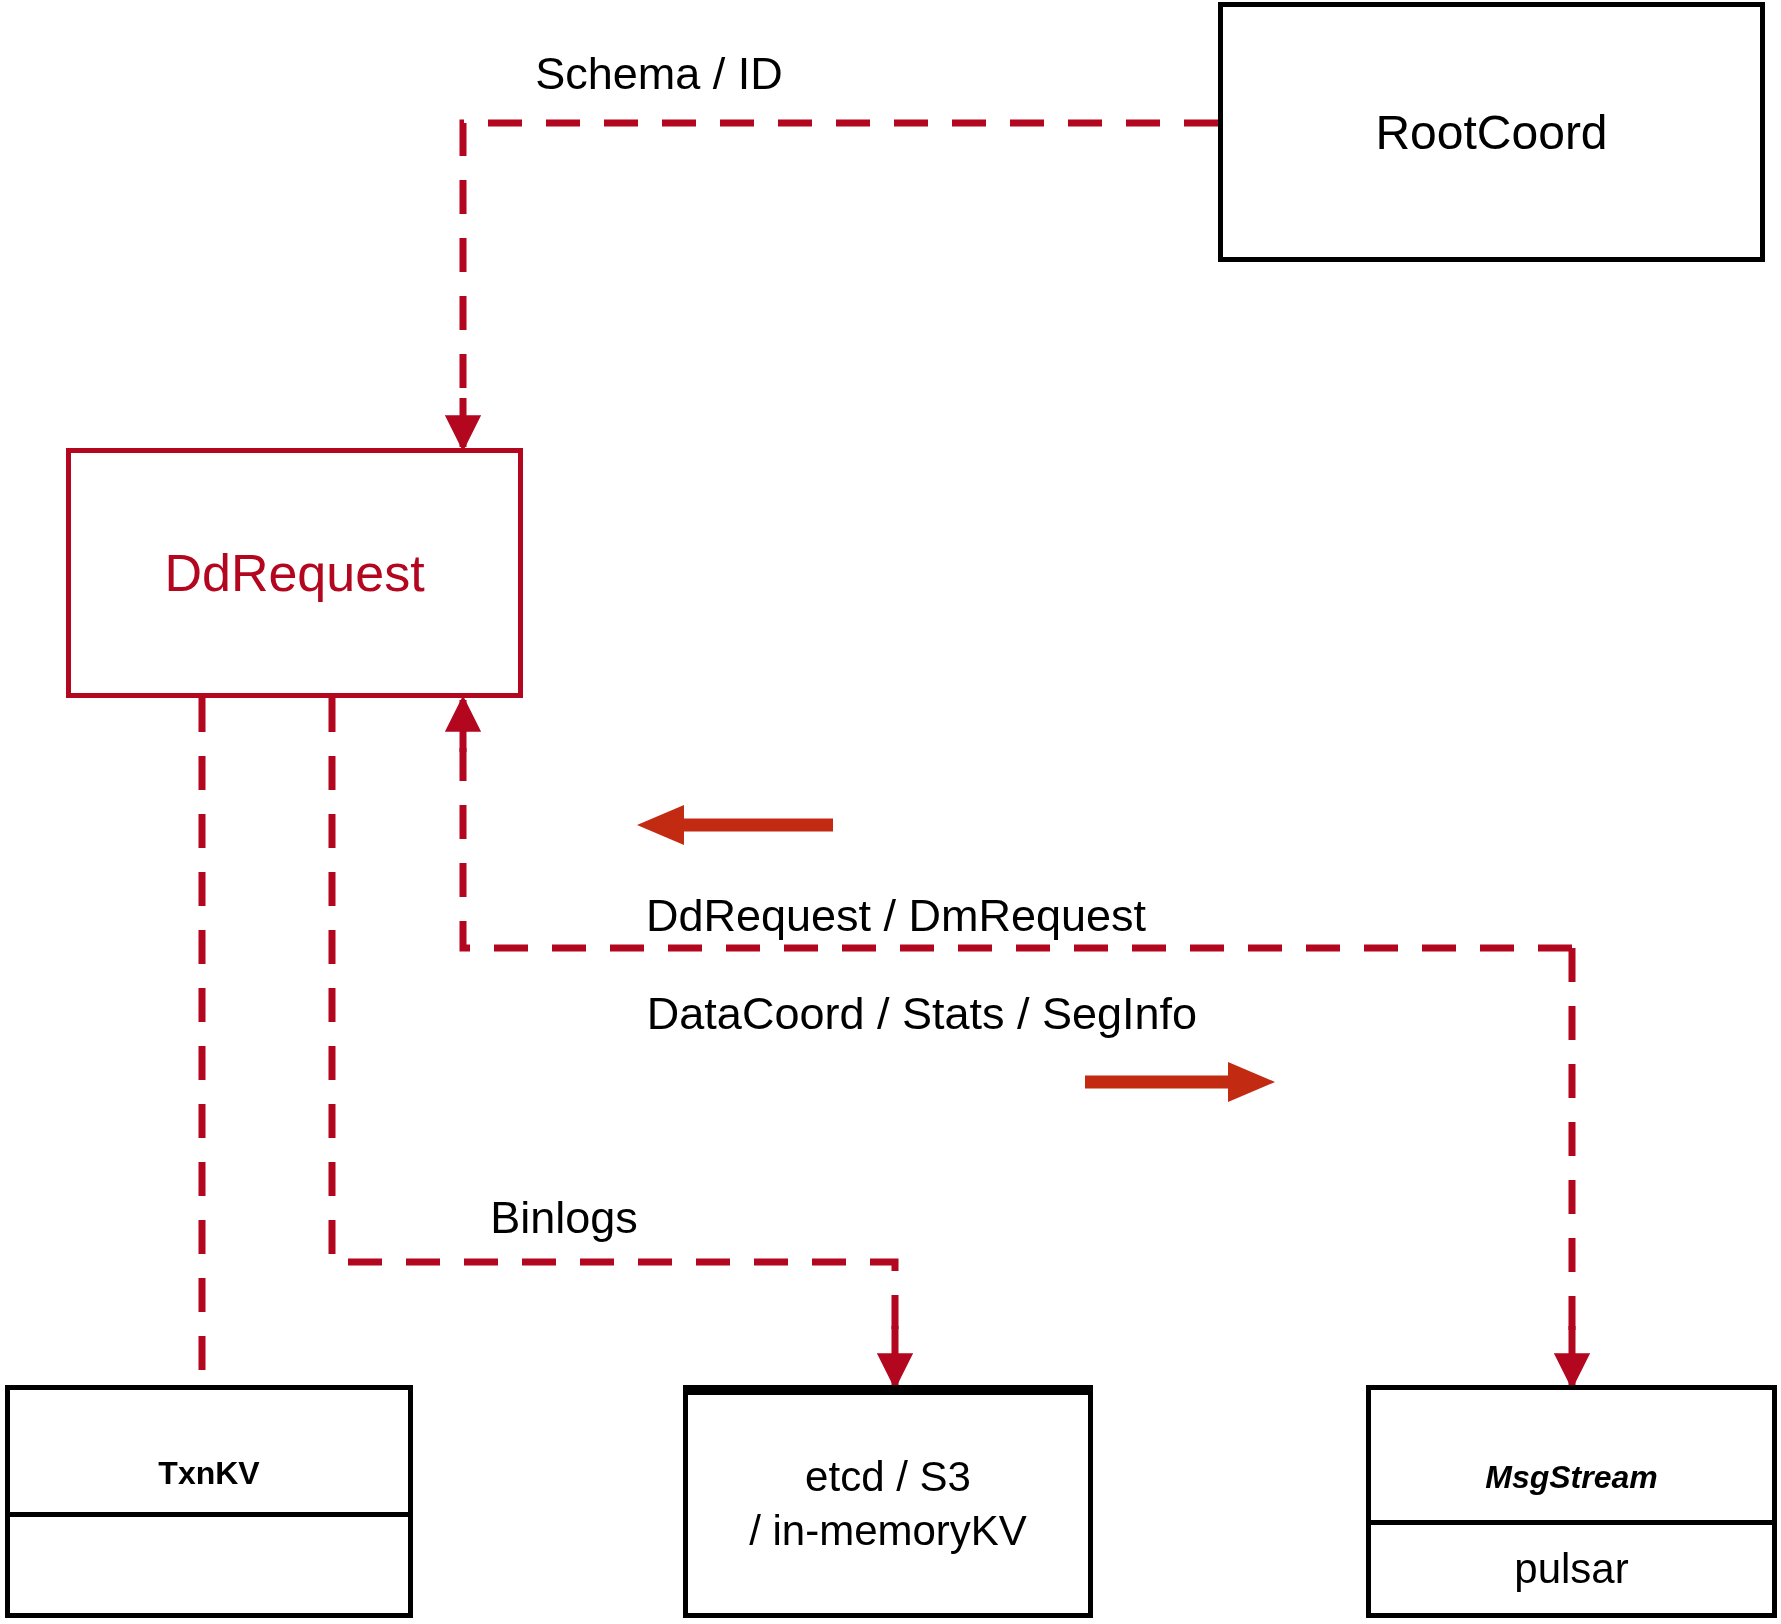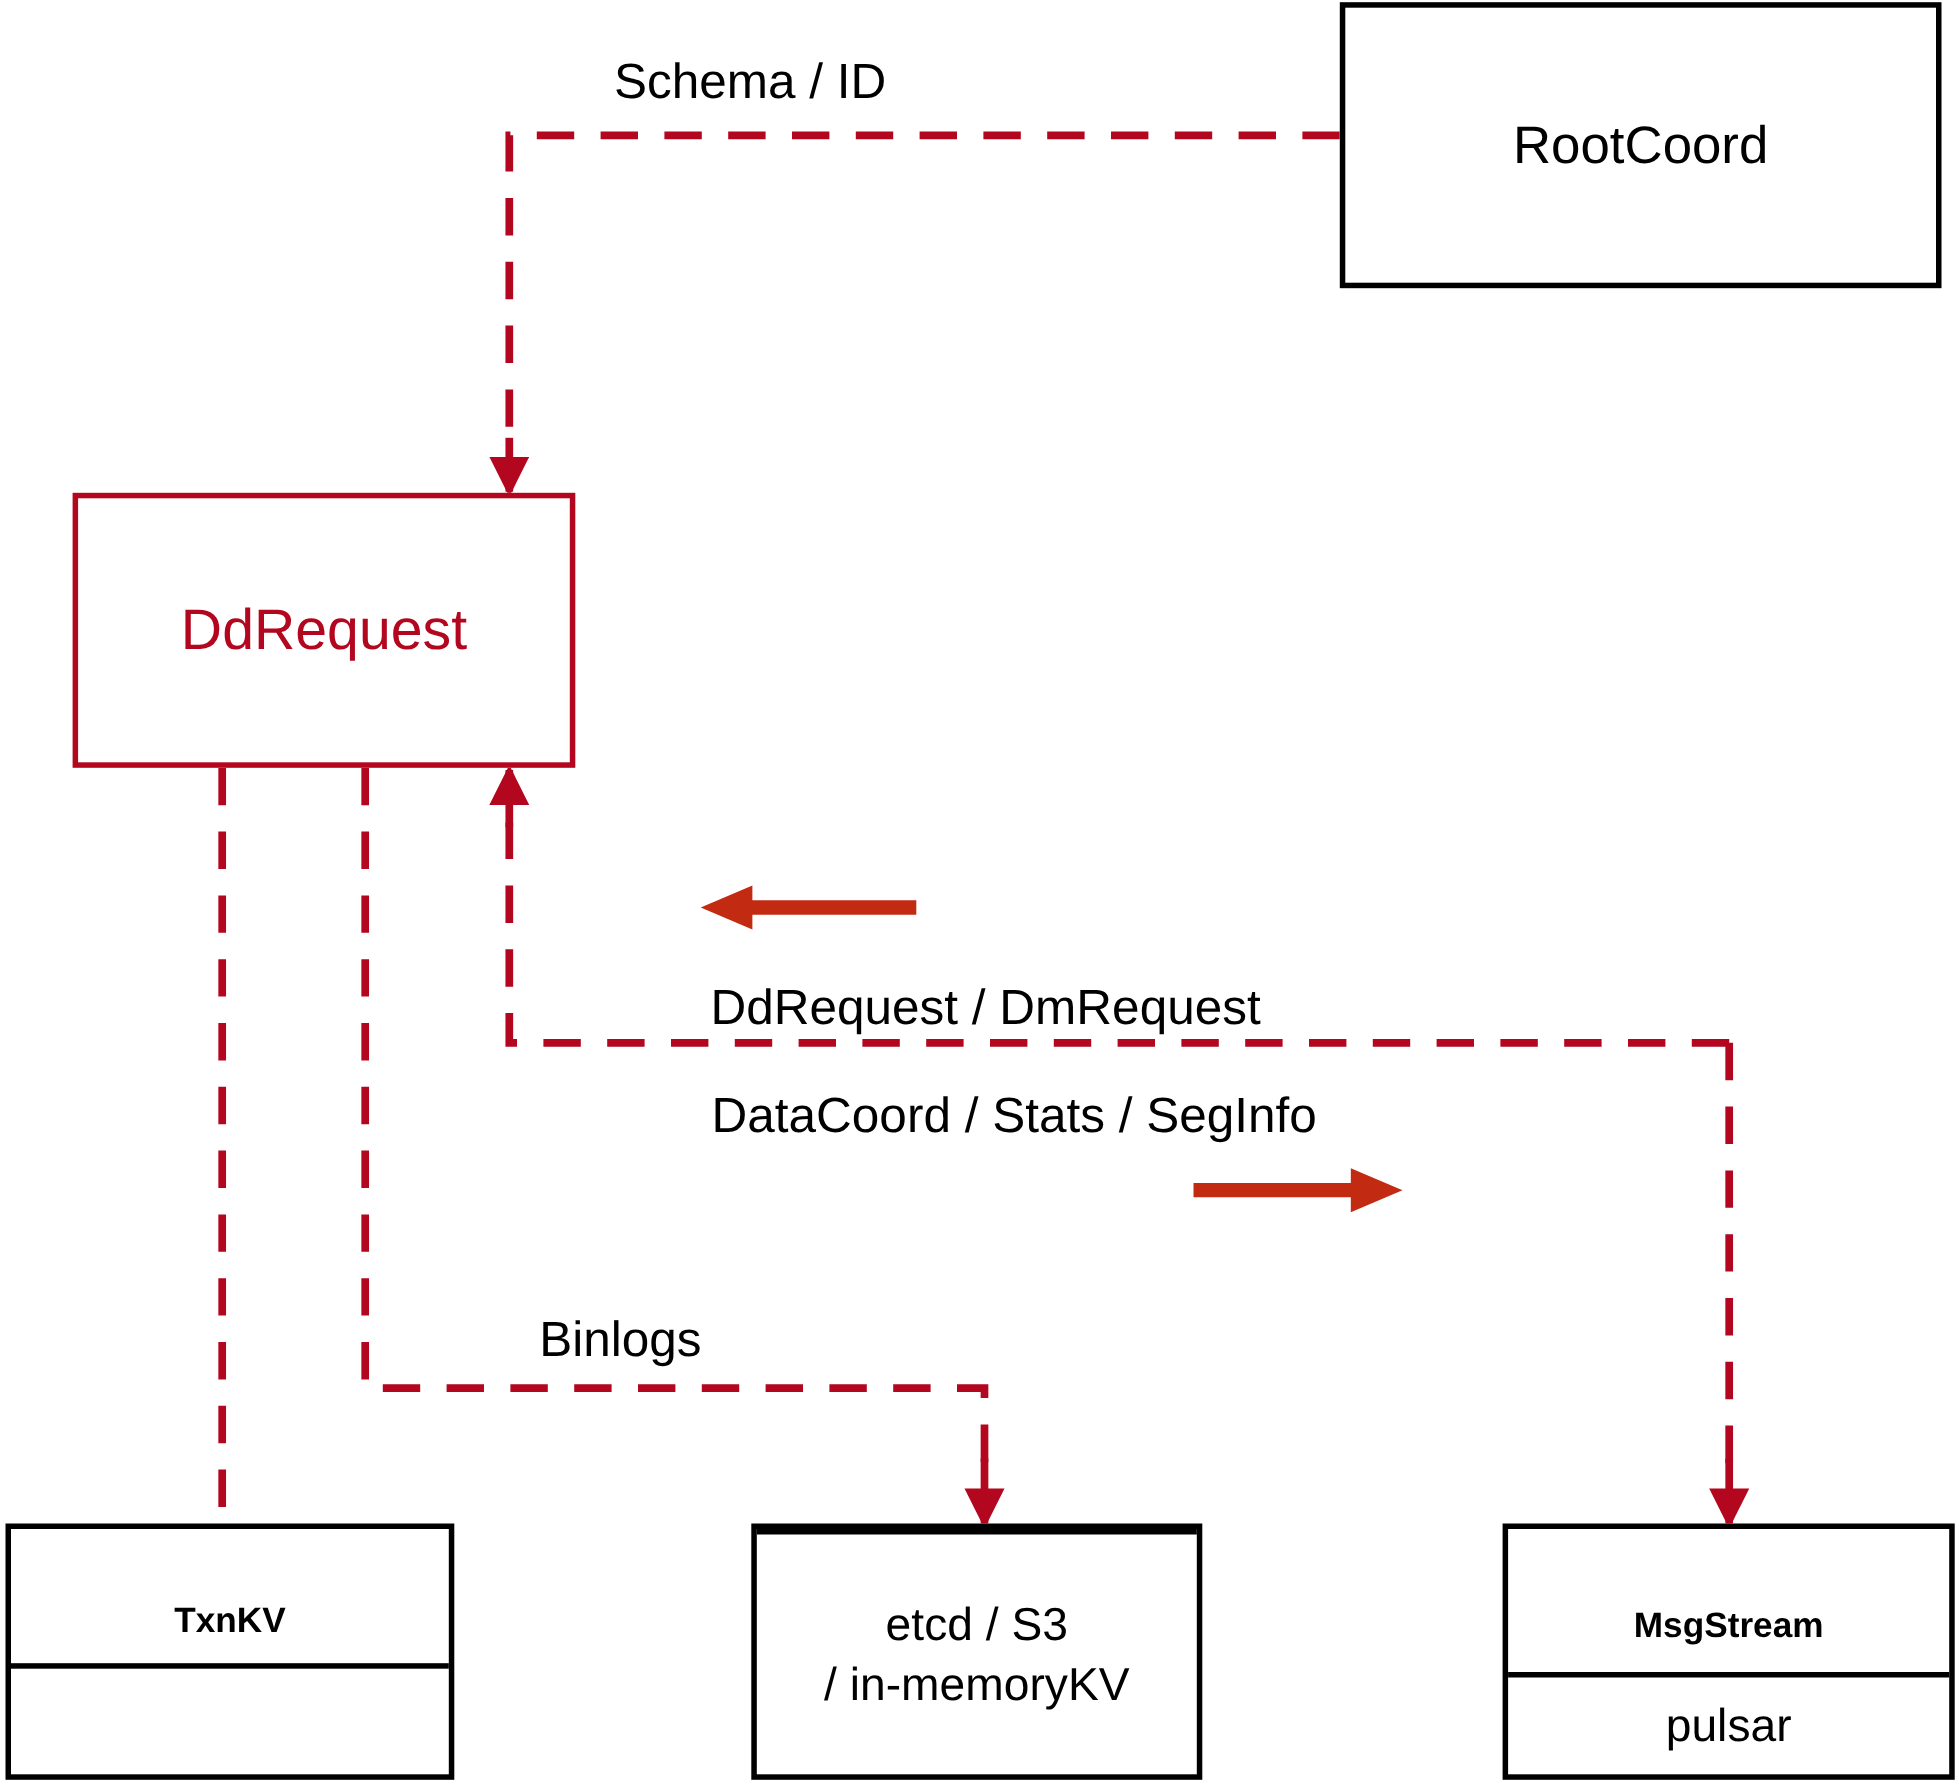--- a/index.html
+++ b/index.html
@@ -142,28 +142,28 @@
 
   <div class="node-box node-black" style="left:683px; top:1385px; width:410px; height:233px;">
     <div class="divider"></div>
     <div class="node-sub">
       <div>etcd / S3</div>
       <div>/ in-memoryKV</div>
     </div>
   </div>
 
   <div class="node-box node-black" style="left:1366px; top:1385px; width:411px; height:233px;">
-    <div class="node-title bold" style="height:86px;">MsgStream</div>
+    <div class="node-title bold" style="height:86px;font-style:italic;">MsgStream</div>
     <div class="divider"></div>
     <div class="node-sub">
       <div>pulsar</div>
     </div>
   </div>
 
-  <div class="edge-label" style="left:682px; top:48px;text-align:right;">Schema / ID</div>
+  <div class="edge-label" style="left:659px; top:48px;text-align:right;">Schema / ID</div>
 
   <div class="edge-label" style="left:896px; top:890px;text-align:right;">DdRequest / DmRequest</div>
 
   <div class="edge-label" style="left:922px; top:988px;">DataCoord / Stats / SegInfo</div>
 
   <div class="edge-label" style="left:564px; top:1192px;">Binlogs</div>
 
 </div>
 
 </body></html>

